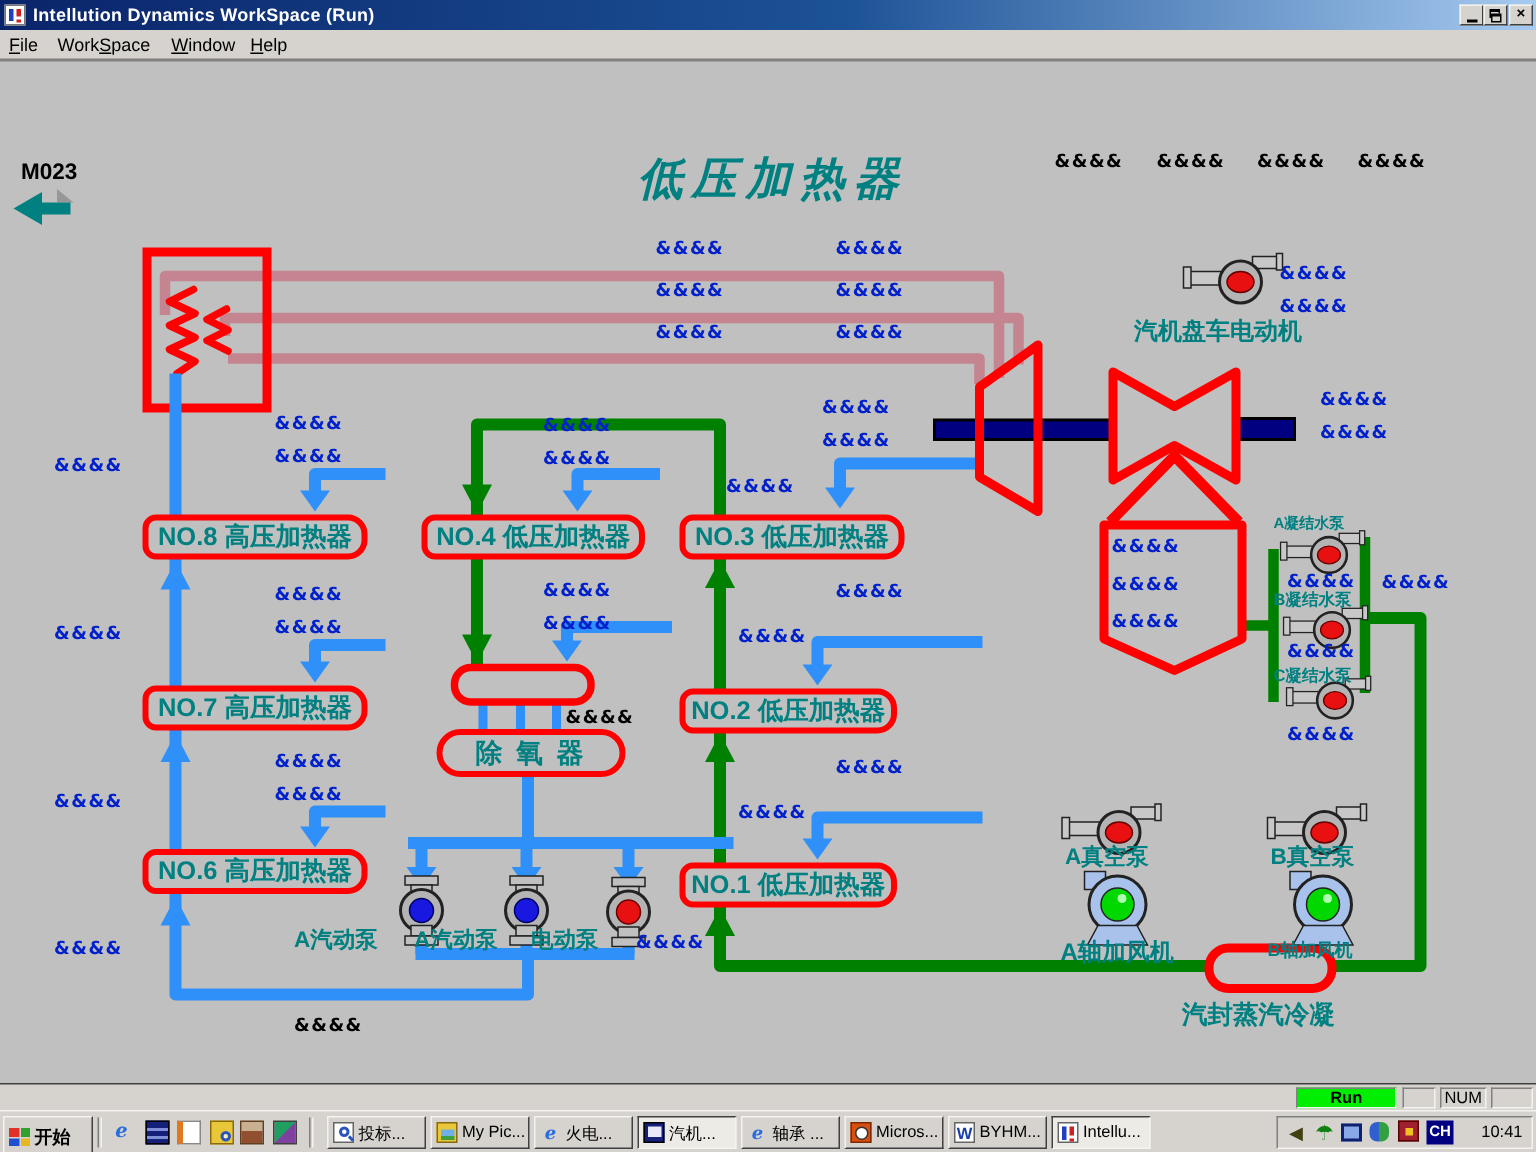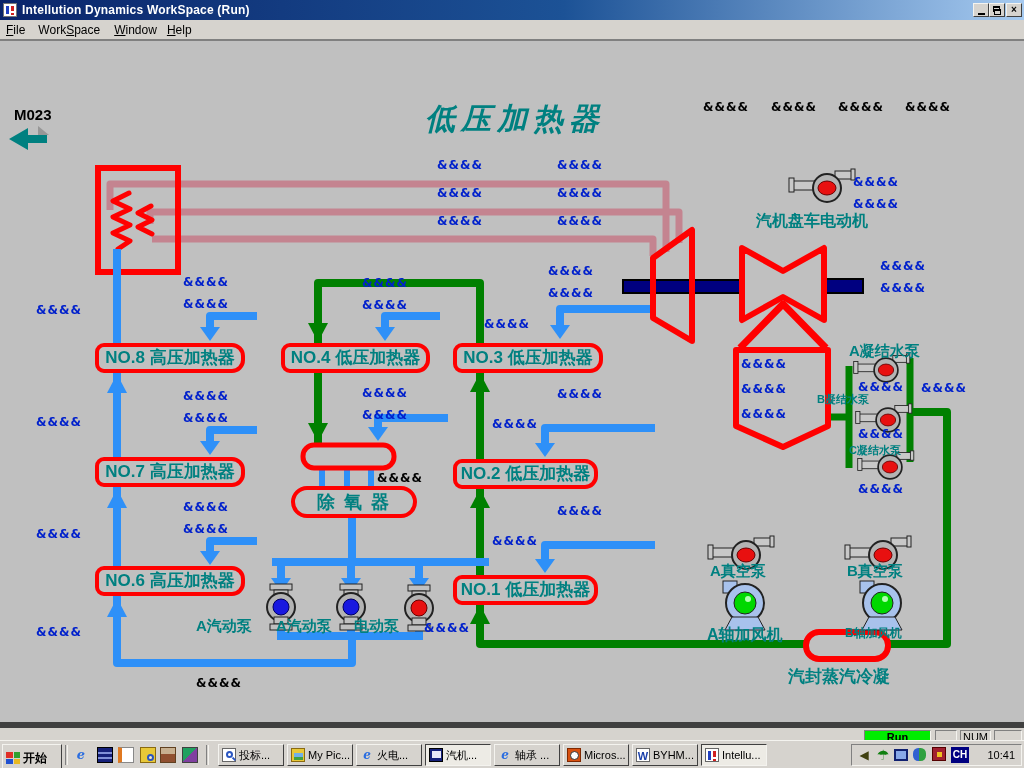--- a/index.html
+++ b/index.html
@@ -34,21 +34,21 @@
   .tl{position:absolute;color:#008080;font-weight:bold;white-space:nowrap;font-size:15px;z-index:4}
   .tag{position:absolute;font-weight:bold;font-style:normal;font-size:12px;letter-spacing:1px;color:#0020cc;
     font-family:"DejaVu Sans",sans-serif;white-space:nowrap;z-index:4}
   .tag.k{color:#000}
   .hbox{position:absolute;border:4px solid #ff0000;border-radius:9px 13px 13px 9px;background:#c0c0c0;
     color:#008080;font-weight:bold;font-size:17px;line-height:22px;height:30px;text-align:center;white-space:nowrap;z-index:3}
   #deaerator-box{border-radius:16px;font-size:18px;height:32px;line-height:24px;letter-spacing:2px}
   #m023{position:absolute;left:14px;top:106px;font-size:15px;font-weight:bold;color:#000;z-index:4}
 
   
-  #statusbar{position:absolute;top:722px;left:0;width:1024px;height:18px;background:#d6d3ce;border-top:6px solid #404040}
+  #statusbar{position:absolute;top:722px;left:0;width:1024px;height:18px;background:#d6d3ce;border-top:1px solid #404040}
   .sp{position:absolute;top:2px;height:14px;border:1px solid;border-color:#808080 #f4f3ef #f4f3ef #808080;
     font-size:11px;text-align:center;line-height:12px;color:#000}
 
   
   #taskbar{position:absolute;top:740px;left:0;width:1024px;height:28px;background:#d6d3ce;border-top:1px solid #f4f3ef}
   #startbtn{position:absolute;left:2px;top:3px;width:60px;height:28px;background:#d6d3ce;
     border:1px solid;border-color:#f4f3ef #404040 #404040 #f4f3ef;display:flex;align-items:center;padding:0 3px;
     font-size:12px;font-weight:bold}
   .flag{width:14px;height:12px;display:grid;grid-template:1fr 1fr / 1fr 1fr;gap:1px;margin-right:3px;flex:0 0 auto}
   .tsep{position:absolute;top:4px;width:3px;height:20px;border-left:1px solid #808080;border-right:1px solid #f4f3ef}
@@ -312,22 +312,22 @@
   <div class="hbox" id="deaerator-box" style="left:291px;top:486px;width:126px">除 氧 器</div>
 
   <div class="tl" style="left:756px;top:211px;font-size:16px">汽机盘车电动机</div>
   <div class="tl" style="left:196px;top:617px">A汽动泵</div>
   <div class="tl" style="left:276px;top:617px">A汽动泵</div>
   <div class="tl" style="left:354px;top:617px">电动泵</div>
   <div class="tl" style="left:710px;top:562px">A真空泵</div>
   <div class="tl" style="left:847px;top:562px">B真空泵</div>
   <div class="tl" style="left:707px;top:625px;font-size:16px">A轴加风机</div>
   <div class="tl" style="left:845px;top:625px;font-size:12px">B轴加风机</div>
-  <div class="tl" style="left:849px;top:342px;font-size:15px">A凝结水泵</div>
-  <div class="tl" style="left:817px;top:392px;font-size:11px">B凝结水泵</div>
+  <div class="tl" style="left:849px;top:342px;font-size:10px">A凝结水泵</div>
+  <div class="tl" style="left:849px;top:392px;font-size:11px">B凝结水泵</div>
   <div class="tl" style="left:849px;top:443px;font-size:11px">C凝结水泵</div>
   <div class="tl" style="left:788px;top:665px;font-size:17px">汽封蒸汽冷凝</div>
 
   <i class="tag" style="left:437px;top:158px">&amp;&amp;&amp;&amp;</i>
   <i class="tag" style="left:557px;top:158px">&amp;&amp;&amp;&amp;</i>
   <i class="tag" style="left:437px;top:186px">&amp;&amp;&amp;&amp;</i>
   <i class="tag" style="left:557px;top:186px">&amp;&amp;&amp;&amp;</i>
   <i class="tag" style="left:437px;top:214px">&amp;&amp;&amp;&amp;</i>
   <i class="tag" style="left:557px;top:214px">&amp;&amp;&amp;&amp;</i>
   <i class="tag" style="left:36px;top:303px">&amp;&amp;&amp;&amp;</i>

